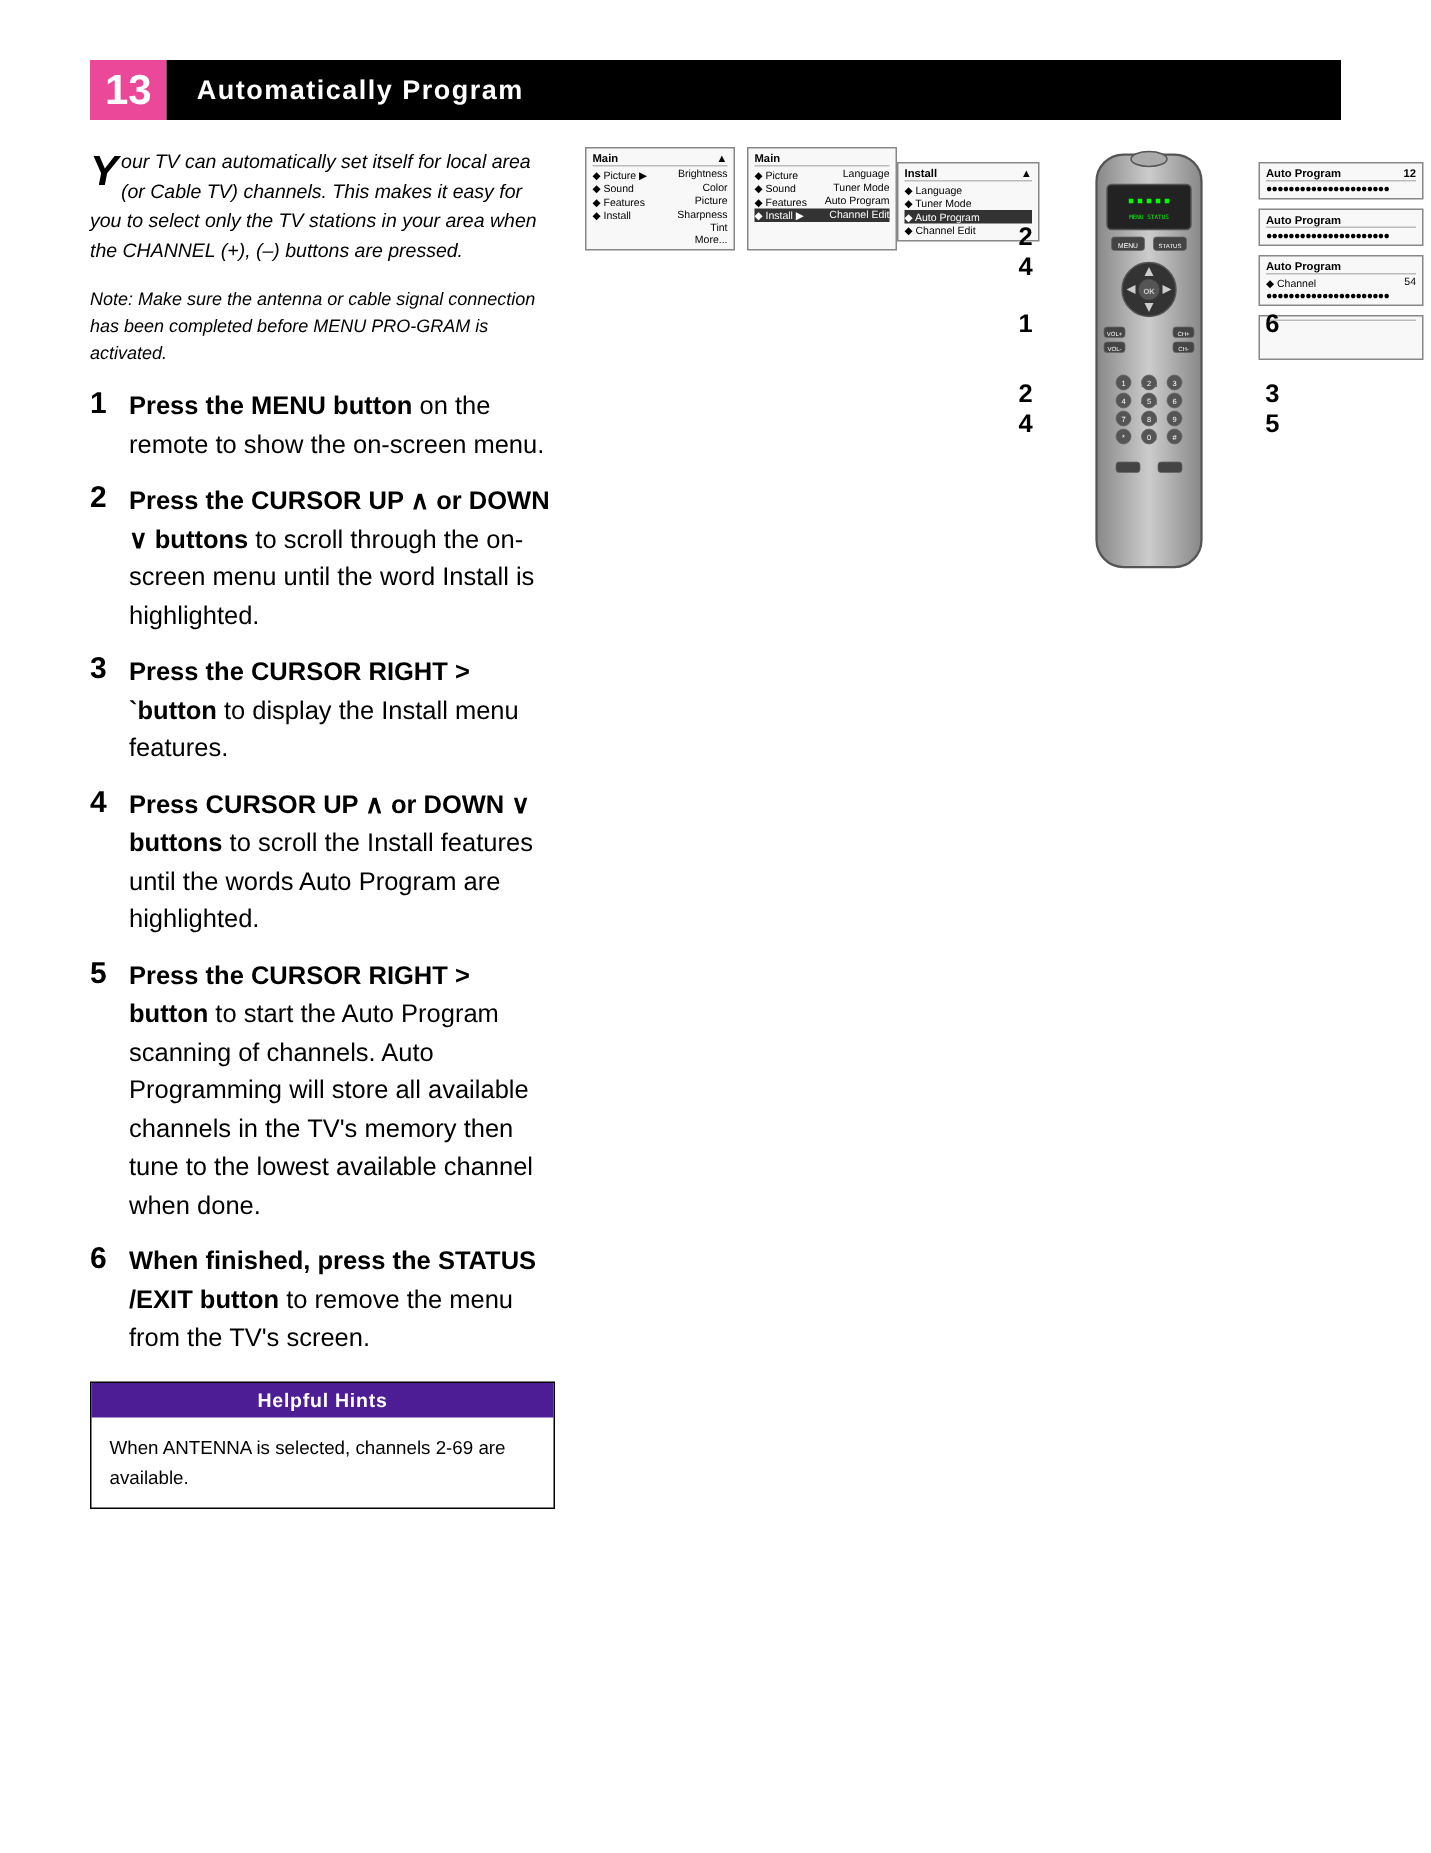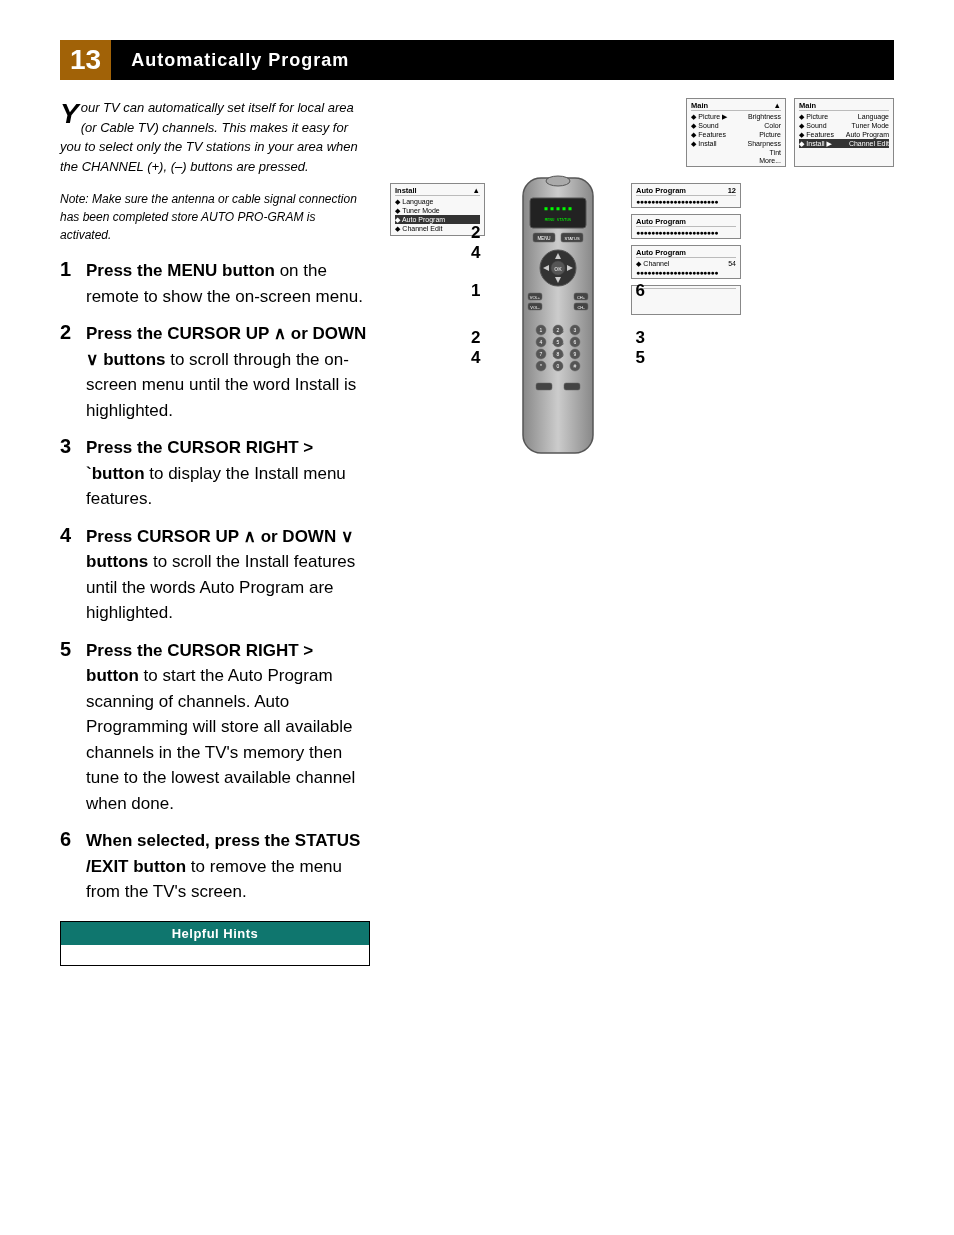--- a/index.html
+++ b/index.html
@@ -16,21 +16,21 @@
       min-height: 1235px;
       padding: 40px 60px;
     }
     
     .header {
       display: flex;
       align-items: stretch;
       margin-bottom: 18px;
     }
     .header-num {
-      background: #a16207;
+      background: #ec4899;
       color: #fff;
       font-size: 28px;
       font-weight: bold;
       padding: 4px 10px;
       display: flex;
       align-items: center;
       justify-content: center;
       min-width: 50px;
     }
     .header-title {
@@ -101,21 +101,21 @@
     .step-text b {
       font-weight: bold;
     }
     
     .hints-box {
       border: 1.5px solid #000;
       margin-top: 16px;
       padding: 0;
     }
     .hints-header {
-      background: #0f766e;
+      background: #4c1d95;
       color: #fff;
       text-align: center;
       font-size: 13px;
       font-weight: bold;
       padding: 4px 8px;
       letter-spacing: 0.5px;
     }
     .hints-body {
       padding: 10px 12px;
       font-size: 12.5px;
@@ -123,21 +123,21 @@
     }
     .hints-body p {
       margin-bottom: 6px;
     }
     .hints-body p:last-child {
       margin-bottom: 0;
     }
     
     .right-column {
       display: flex;
-      flex-direction: column;
+      flex-direction: row;
       align-items: flex-start;
       position: relative;
     }
     .remote-svg {
       width: 130px;
     }
     .screen-small {
       border: 1px solid #888;
       background: #f8f8f8;
       width: 95px;
@@ -178,21 +178,21 @@
   </div>
 
   <div class="main-content">
 
     <div class="left-column">
 
       <div class="intro-text">
         <span class="drop-cap">Y</span><span>our TV can automatically set itself for local area (or Cable TV) channels. This makes it easy for you to select only the TV stations in your area when the CHANNEL (+), (–) buttons are pressed.</span>
       </div>
 
-      <div class="note-text">Note: Make sure the antenna or cable signal connection has been completed store AUTO PRO-GRAM is activated.</div>
+      <div class="note-text">Note: Make sure the antenna or cable signal connection has been completed before MENU PRO-GRAM is activated.</div>
 
       <ul class="steps-list">
         <li class="step-item">
           <span class="step-number">1</span>
           <span class="step-text">
             <b>Press the MENU button</b><span> on the remote to show the on-screen menu.</span>
           </span>
         </li>
         <li class="step-item">
           <span class="step-number">2</span>
@@ -214,30 +214,31 @@
         </li>
         <li class="step-item">
           <span class="step-number">5</span>
           <span class="step-text">
             <b>Press the CURSOR RIGHT &gt; button</b><span> to start the Auto Program scanning of channels. Auto Programming will store all available channels in the TV's memory then tune to the lowest available channel when done.</span>
           </span>
         </li>
         <li class="step-item">
           <span class="step-number">6</span>
           <span class="step-text">
-            <b>When selected, press the STATUS /EXIT button</b><span> to remove the menu from the TV's screen.</span>
+            <b>When finished, press the STATUS /EXIT button</b><span> to remove the menu from the TV's screen.</span>
           </span>
         </li>
       </ul>
 
       <div class="hints-box">
         <div class="hints-header">
           <span>Helpful Hints</span>
         </div>
         <div class="hints-body">
+          <p>When ANTENNA is selected, channels 2-69 are available.</p>
         </div>
       </div>
     </div>
 
     <div class="right-column">
 
       <div style="display:flex; gap:8px; margin-bottom:6px; width:100%; justify-content:flex-end;">
 
         <div class="screen-small" style="width:100px;">
           <div class="s-title">

